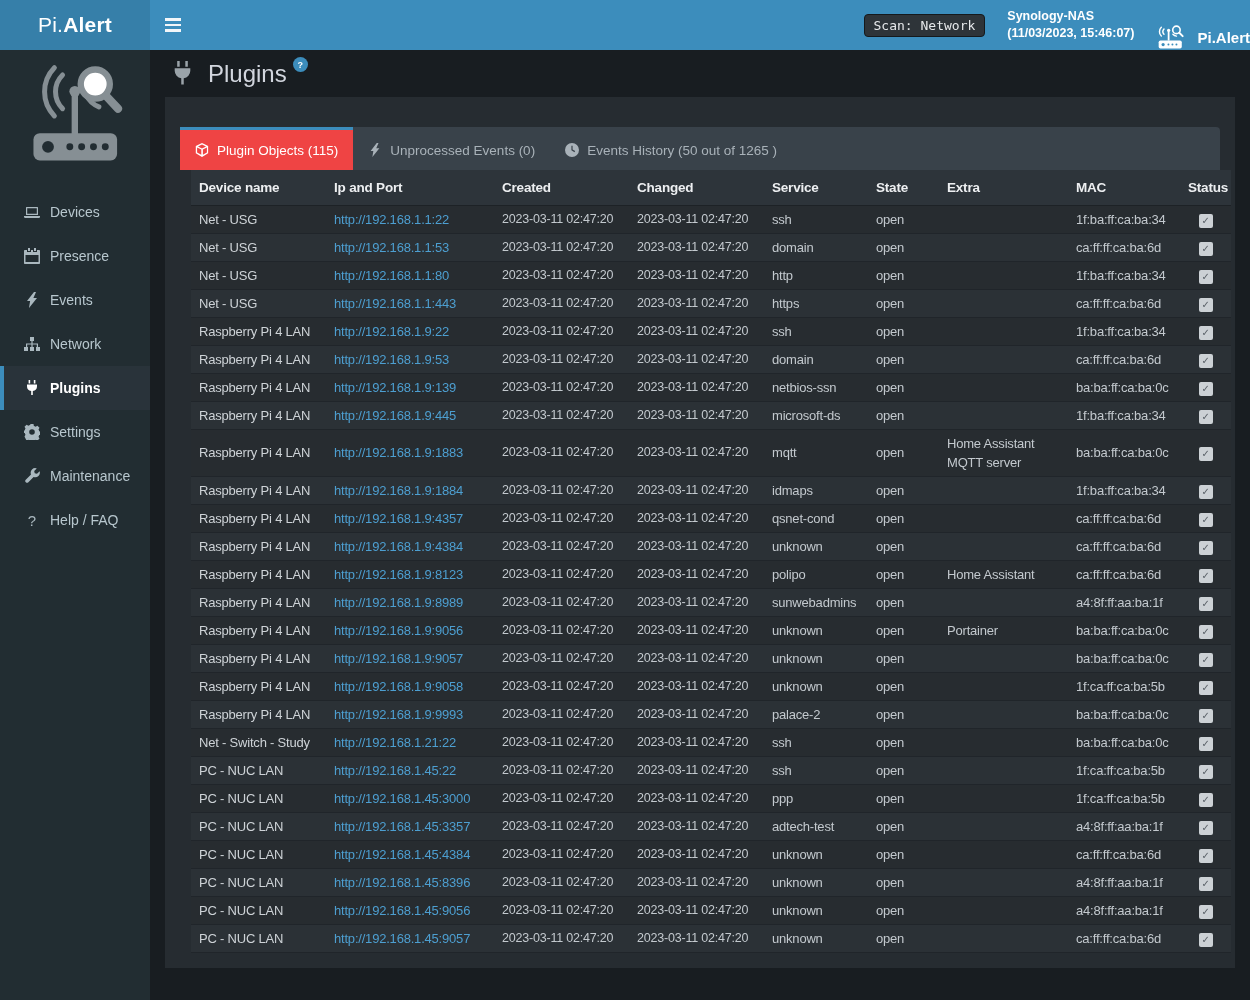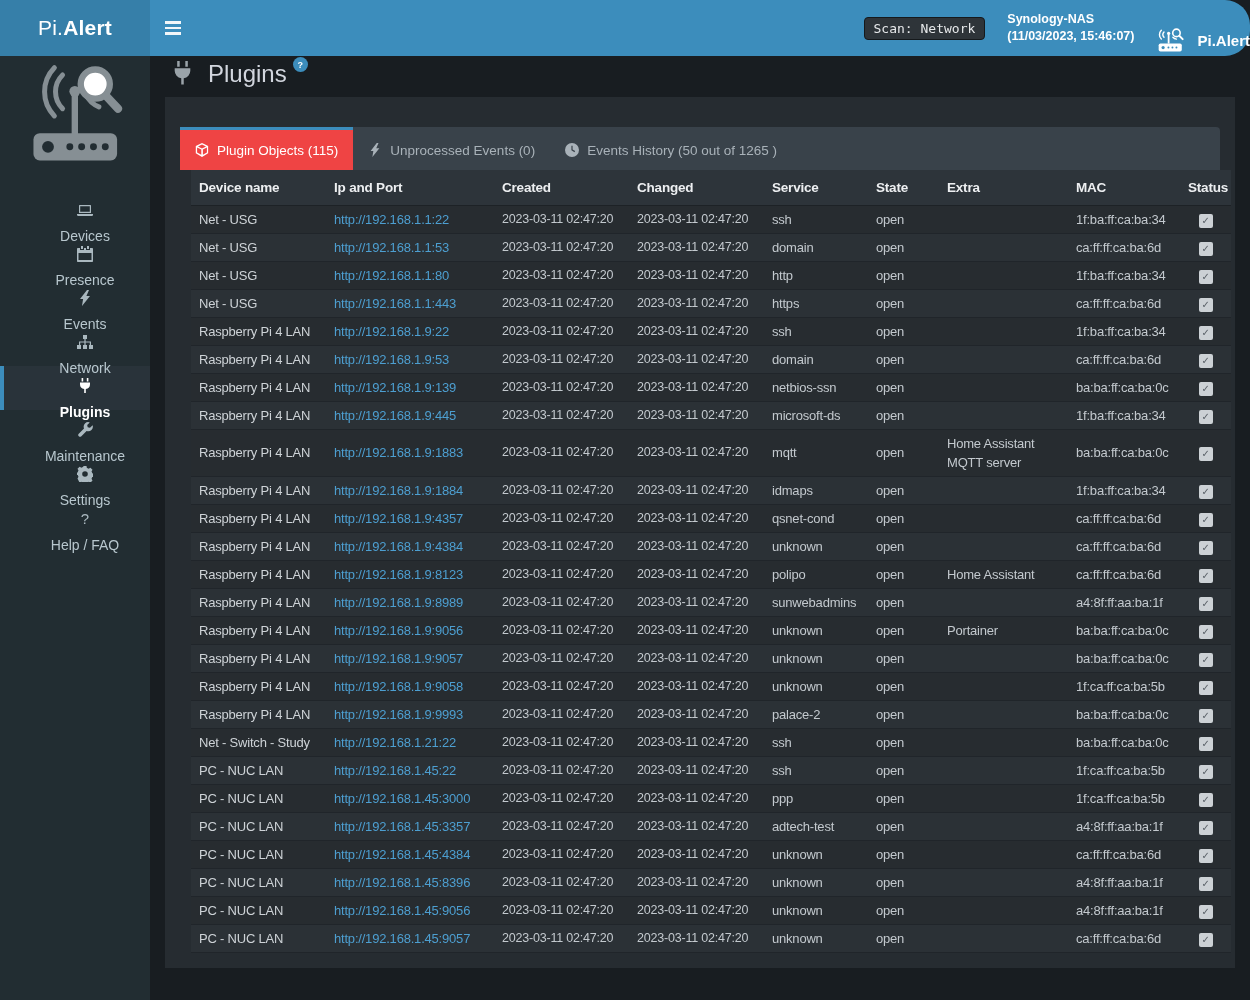--- a/index.html
+++ b/index.html
@@ -5,22 +5,22 @@
   * { box-sizing: border-box; }
   html, body { margin: 0; padding: 0; }
   body {
     width: 1250px; height: 1000px; overflow: hidden;
     background: #181d21;
     font-family: "Liberation Sans", "DejaVu Sans", sans-serif;
     color: #c9ced3;
   }
 
   
-  .navbar { position: fixed; top: 0; left: 0; width: 1250px; height: 56px;
-    background: #3c8dbc; display: flex; align-items: stretch; z-index: 30; border-radius: 25px; }
+  .navbar { position: fixed; top: 0; left: 0; width: 1250px; height: 50px;
+    background: #3c8dbc; display: flex; align-items: stretch; z-index: 30; }
   .brand { width: 150px; background: #367fa9; color: #fff; font-size: 21px;
     display: flex; align-items: center; justify-content: center; letter-spacing: .2px; }
   .brand .bold { font-weight: bold; }
   .hamburger { width: 46px; display: flex; flex-direction: column; gap: 3px;
     align-items: center; justify-content: center; cursor: pointer; }
   .hamburger span { display: block; width: 16px; height: 2.5px; background: #f2f6f9; }
   .nav-right { margin-left: auto; display: flex; align-items: center; gap: 22px; }
   .scan-badge { font-family: "DejaVu Sans Mono", monospace; font-size: 13px;
     color: #e6e8ea; background: #2e3439; border: 1px solid #15191c;
     border-radius: 4px; padding: 3px 9px; }
@@ -28,21 +28,21 @@
   .nav-brand-right { display: flex; align-items: center; gap: 9px; color: #fff;
     font-size: 15px; font-weight: bold; margin-top: 24px; }
 
   
   .sidebar { position: fixed; top: 50px; left: 0; width: 150px; height: 950px;
     background: #222d32; z-index: 20; }
   .logo-wrap { padding: 14px 0 0 28px; }
   .menu { list-style: none; margin: 20px 0 0; padding: 0; }
   .menu-item { display: flex; align-items: center; gap: 10px;
     padding: 12px 4px 12px 20px; border-left: 4px solid transparent;
-    color: #b8c7ce; font-size: 14px; cursor: pointer; height: 44px; flex-direction: column; }
+    color: #b8c7ce; font-size: 14px; cursor: pointer; height: 44px; }
   .menu-item svg { width: 16px; height: 16px; fill: #aab8bf; flex: 0 0 16px; }
   .menu-item .qmark { width: 16px; flex: 0 0 16px; text-align: center;
     font-size: 15px; color: #aab8bf; }
   .menu-item.active { background: #29333a; border-left-color: #3c8dbc;
     color: #fff; font-weight: bold; }
   .menu-item.active svg { fill: #fff; }
 
   
   .content { position: absolute; top: 50px; left: 150px; width: 1100px;
     height: 950px; padding: 0 15px; }
@@ -179,29 +179,29 @@
       <span>Network</span>
     </li>
     <li class="menu-item active">
       <svg viewBox="0 0 16 16">
           <path d="M4.6 0h1.6v3.6H4.6V0zm5.2 0h1.6v3.6H9.8V0zM3 4.6h10v1.6a5 5 0 0 1-4.2 4.9V15H7.2v-3.9A5 5 0 0 1 3 6.2V4.6z"></path>
         </svg>
       <span>Plugins</span>
     </li>
     <li class="menu-item">
       <svg viewBox="0 0 16 16">
+          <path fill-rule="evenodd" d="M6.5 0h3l.4 2a6 6 0 0 1 1.7.7l1.8-1 2.1 2.1-1 1.8c.3.5.6 1.1.7 1.7l1.8.4v3l-1.8.4a6 6 0 0 1-.7 1.7l1 1.8-2.1 2.1-1.8-1a6 6 0 0 1-1.7.7l-.4 1.8h-3l-.4-1.8a6 6 0 0 1-1.7-.7l-1.8 1L.5 12.6l1-1.8a6 6 0 0 1-.7-1.7L-1 8.7v-1.4L.8 6.3c.1-.6.4-1.2.7-1.7l-1-1.8L2.6.7l1.8 1c.5-.3 1.1-.6 1.7-.7L6.5 0zM8 5.2A2.8 2.8 0 1 0 8 10.8 2.8 2.8 0 0 0 8 5.2z"></path>
+        </svg>
+      <span>Settings</span>
+    </li>
+    <li class="menu-item">
+      <svg viewBox="0 0 16 16">
           <path d="M15.6 3.2a4.6 4.6 0 0 1-6 5.8l-5.5 5.5a1.9 1.9 0 0 1-2.6-2.6L7 6.4a4.6 4.6 0 0 1 5.8-6L10.2 3l.5 2.3L13 5.8l2.6-2.6z"></path>
         </svg>
       <span>Maintenance</span>
-    </li>
-    <li class="menu-item">
-      <svg viewBox="0 0 16 16">
-          <path fill-rule="evenodd" d="M6.5 0h3l.4 2a6 6 0 0 1 1.7.7l1.8-1 2.1 2.1-1 1.8c.3.5.6 1.1.7 1.7l1.8.4v3l-1.8.4a6 6 0 0 1-.7 1.7l1 1.8-2.1 2.1-1.8-1a6 6 0 0 1-1.7.7l-.4 1.8h-3l-.4-1.8a6 6 0 0 1-1.7-.7l-1.8 1L.5 12.6l1-1.8a6 6 0 0 1-.7-1.7L-1 8.7v-1.4L.8 6.3c.1-.6.4-1.2.7-1.7l-1-1.8L2.6.7l1.8 1c.5-.3 1.1-.6 1.7-.7L6.5 0zM8 5.2A2.8 2.8 0 1 0 8 10.8 2.8 2.8 0 0 0 8 5.2z"></path>
-        </svg>
-      <span>Settings</span>
     </li>
     <li class="menu-item">
       <span class="qmark">?</span>
       <span>Help / FAQ</span>
     </li>
   </ul>
 </aside>
 
 <main class="content">
 

